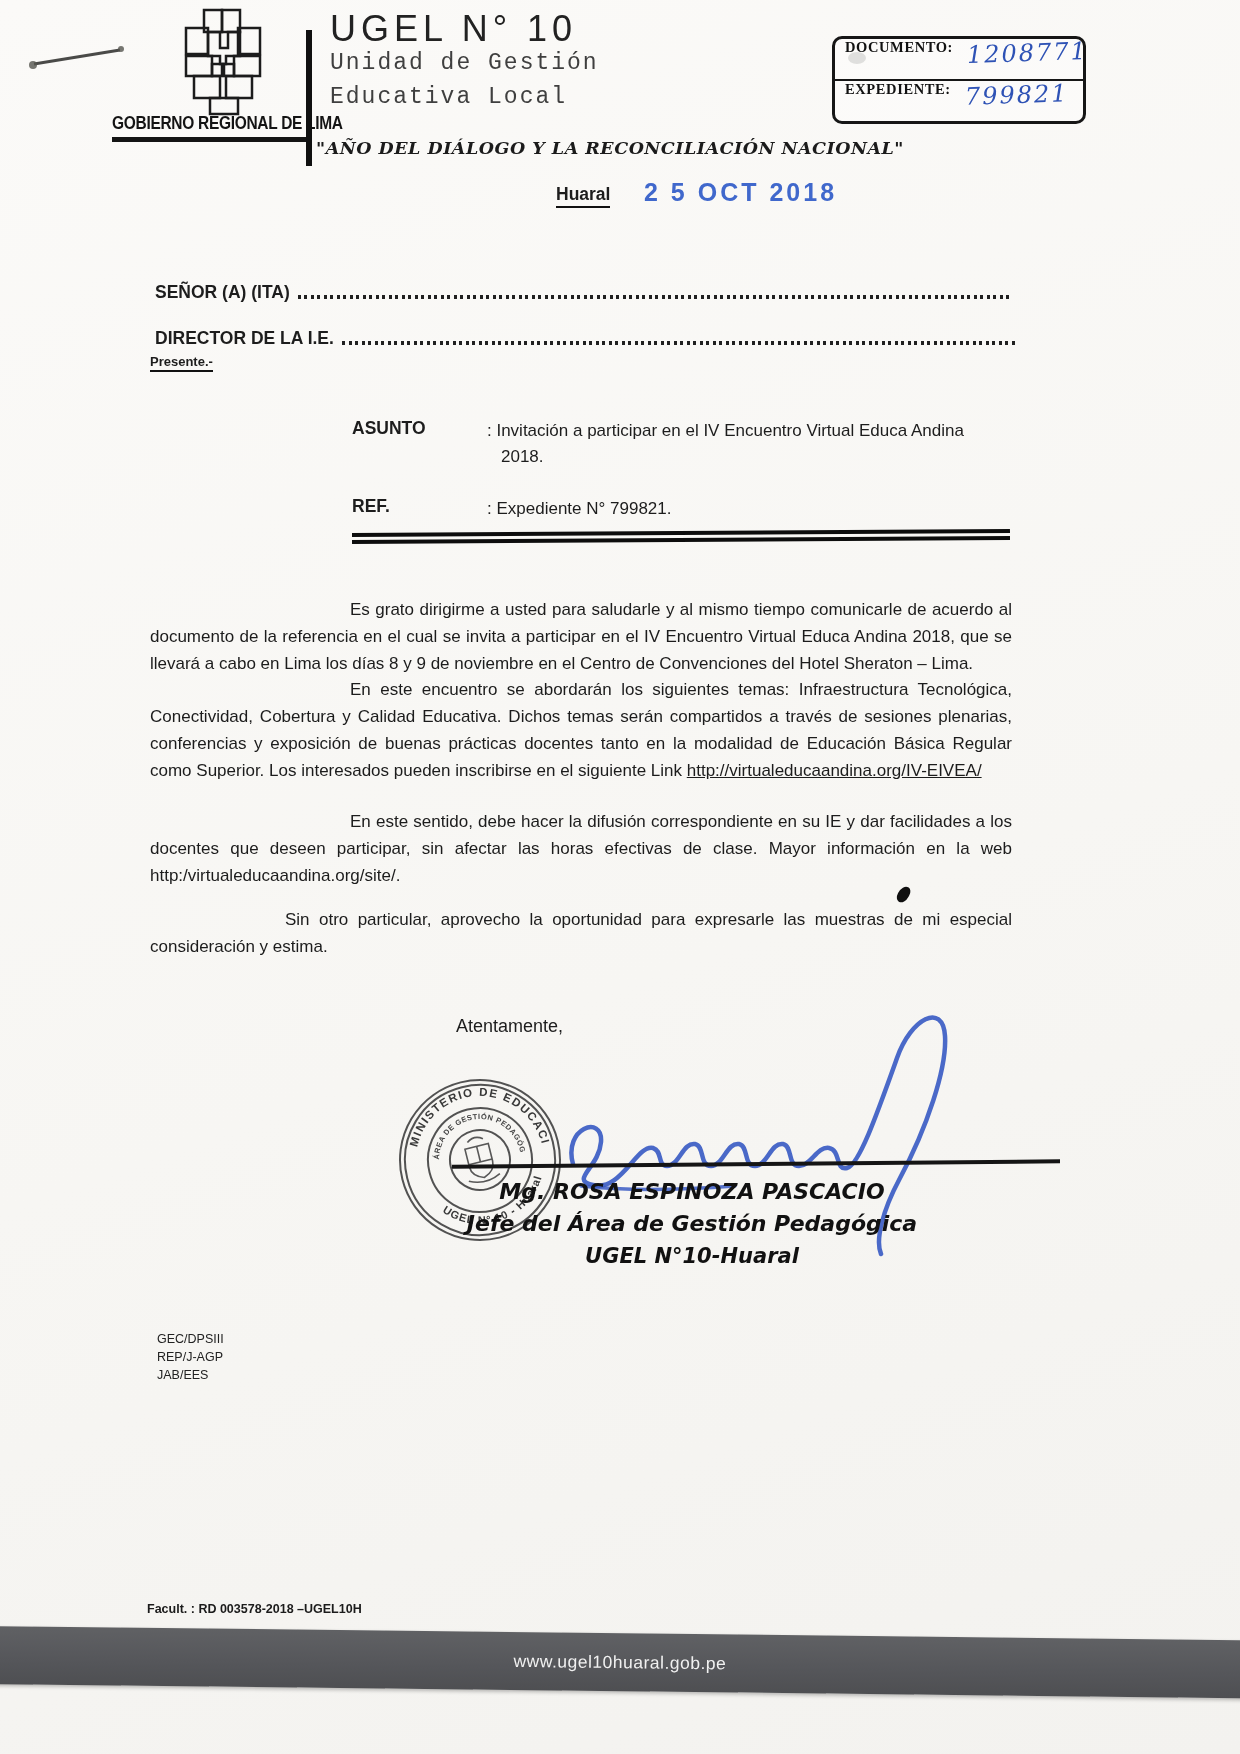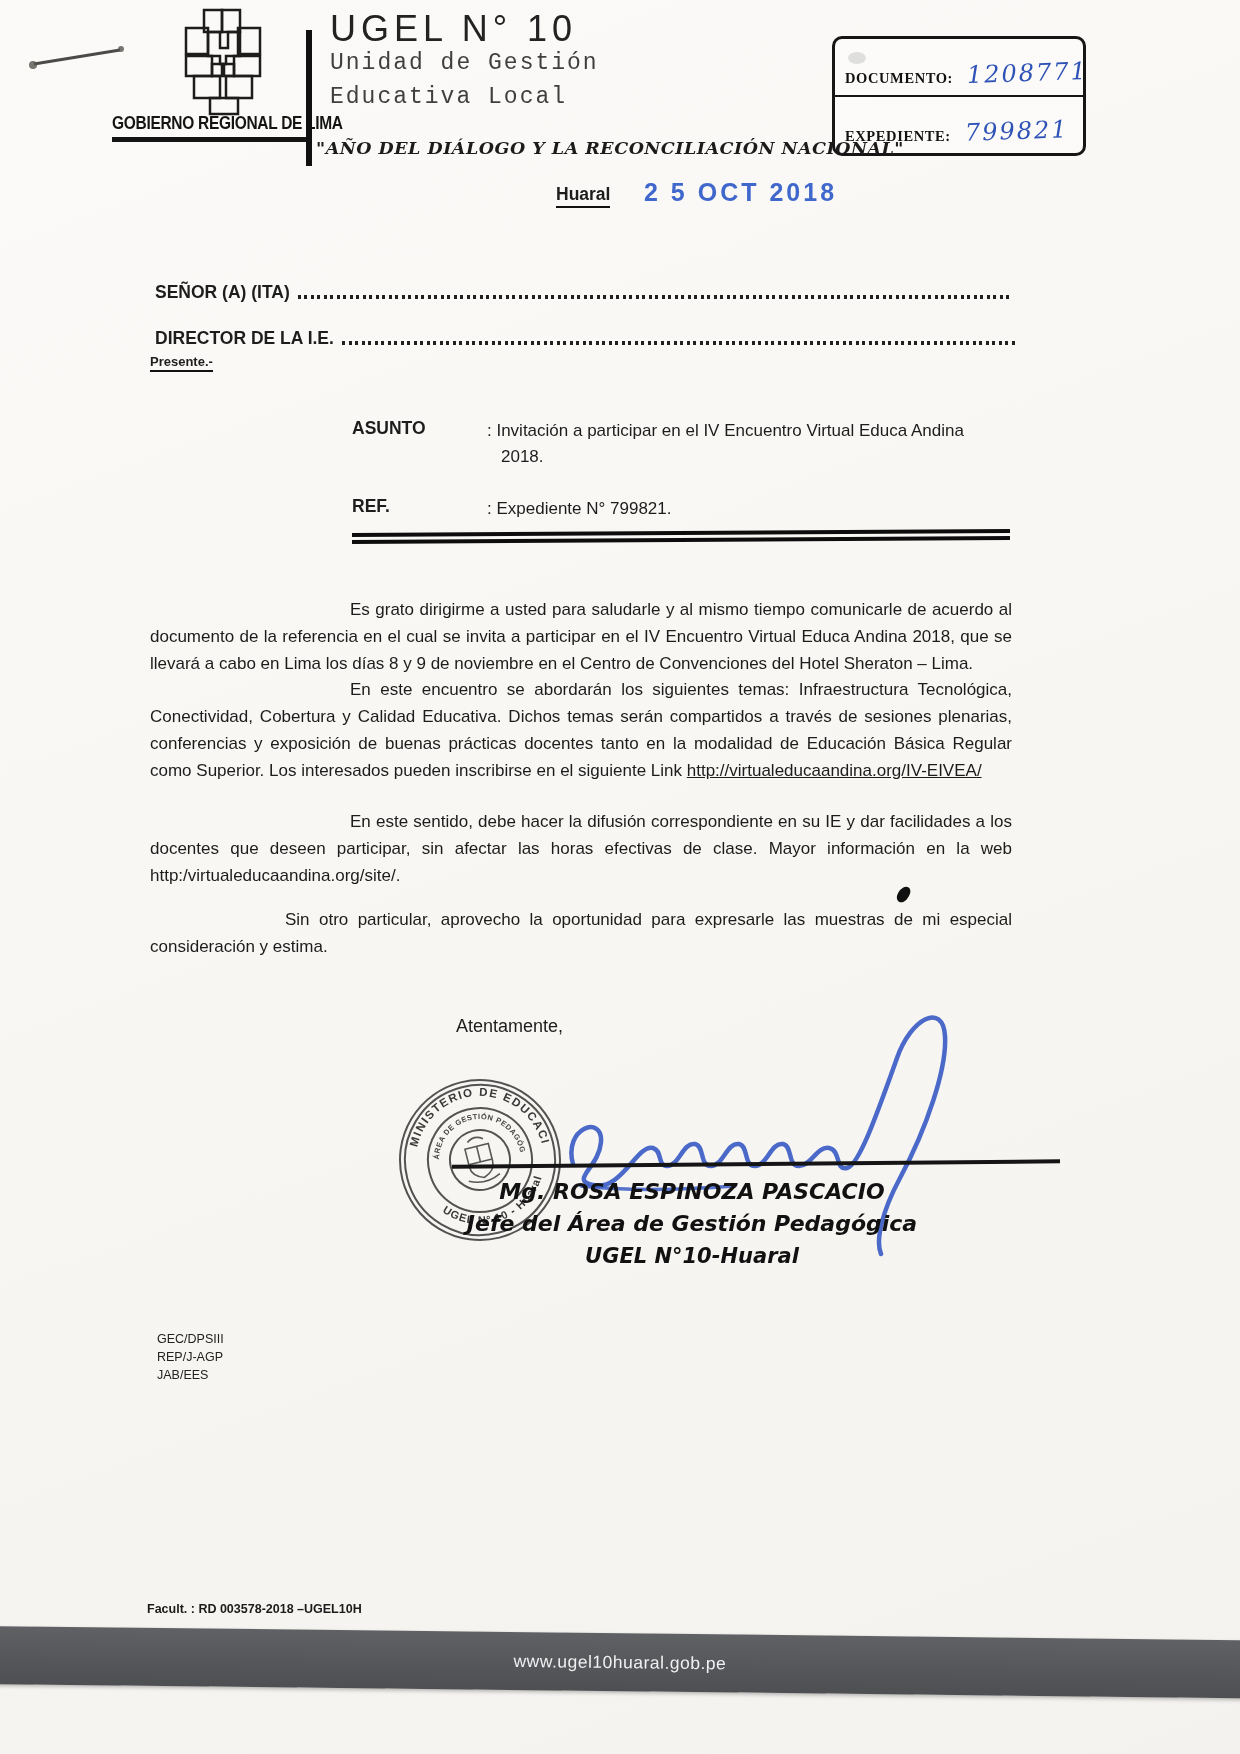--- a/index.html
+++ b/index.html
@@ -10,21 +10,21 @@
     font-family:"Liberation Sans", sans-serif;color:#1d1d1d;
   }
   .abs{position:absolute;}
   
   .org-title{font-family:Liberation Sans, sans-serif;font-size:36px;letter-spacing:5px;color:#222;font-weight:500;}
   .org-sub{font-family:"Liberation Mono","DejaVu Sans Mono",monospace;font-size:23px;letter-spacing:2px;color:#3f3f3f;}
   .logo-caption{font-weight:bold;font-size:15.5px;letter-spacing:-0.3px;white-space:nowrap;transform:scaleY(1.2);color:#141414;}
   .caption-rule{background:#141414;height:5px;}
   .vbar{background:#101010;}
   .docbox{border:3px solid #161616;border-radius:10px;background:rgba(255,255,255,.35);}
-  .docrow{display:flex;align-items:flex-end;height:40px;padding:8px 10px;}
+  .docrow{display:flex;align-items:flex-start;height:40px;padding:0 10px;}
   .docrow+ .docrow{border-top:2.5px solid #161616;}
   .doclabel{font-family:"Liberation Serif",serif;font-weight:bold;font-size:14.5px;letter-spacing:.6px;color:#111;}
   .handblue{font-family:"DejaVu Serif",serif;font-style:italic;color:#2e52b5;}
   .docval{font-size:24px;margin-left:14px;transform:rotate(-2deg);letter-spacing:2px;}
   .motto{font-family:"DejaVu Serif",serif;font-style:italic;font-weight:bold;font-size:17.5px;text-align:center;color:#1b1b1b;letter-spacing:.5px;}
   .dcity{font-weight:bold;font-size:17.5px;border-bottom:2.5px solid #111;padding-bottom:1px;}
   .dstamp{font-weight:bold;font-size:25px;color:#4068cc;letter-spacing:3px;transform:scaleY(1.05);}
   
   .oficio{border-bottom:2.5px solid #101010;padding-bottom:3px;white-space:nowrap;}
   .oficio .b{font-weight:bold;font-size:18.5px;letter-spacing:-0.2px;}

